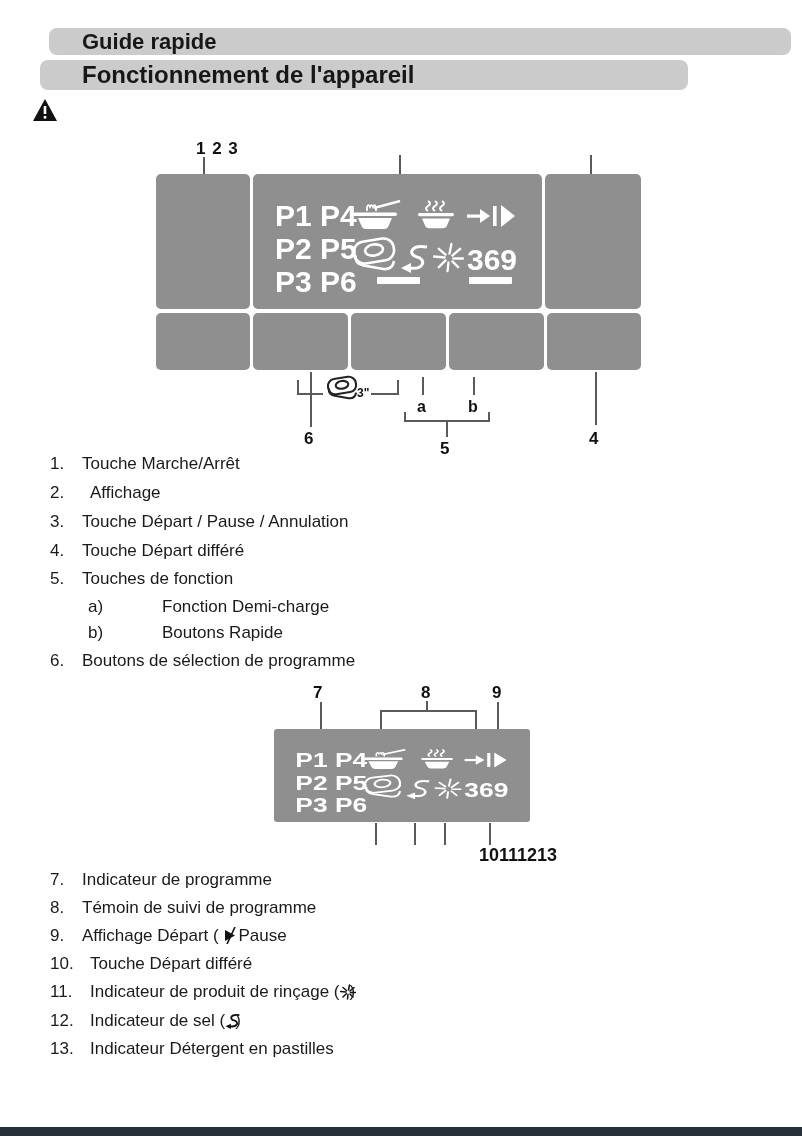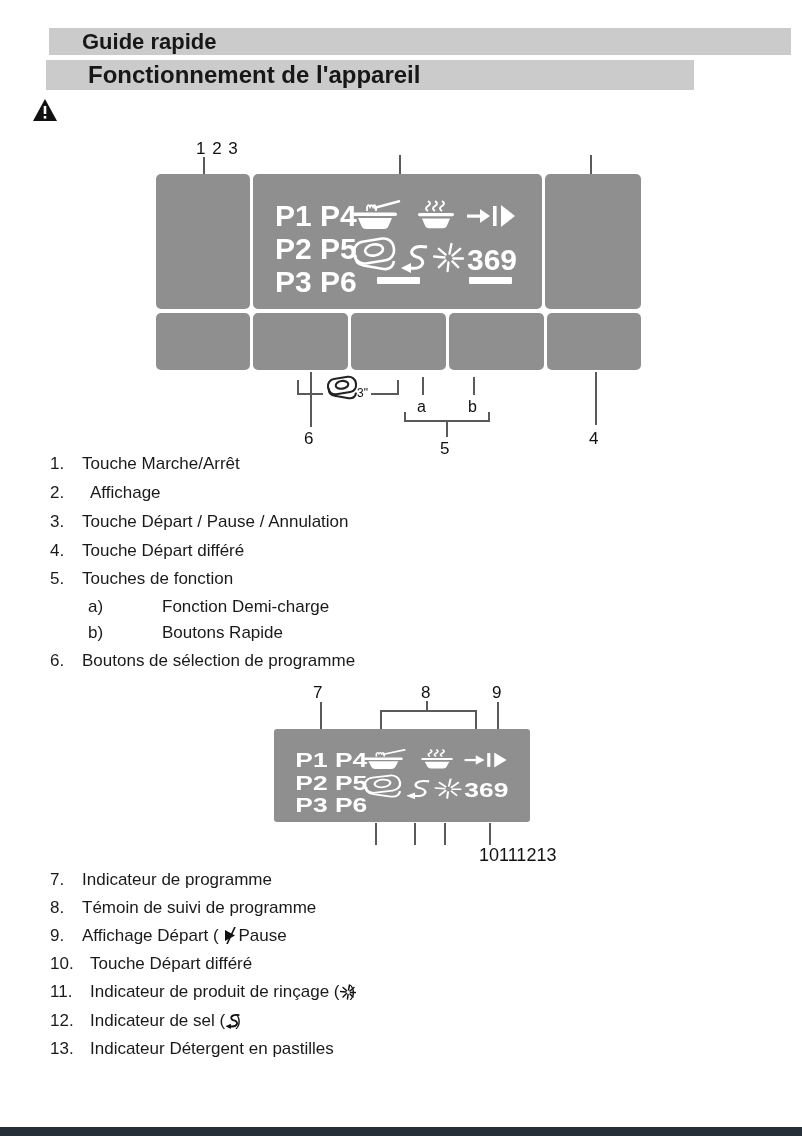--- a/index.html
+++ b/index.html
@@ -1,32 +1,32 @@
 <!DOCTYPE html>
 <html><head>
 <meta charset="utf-8">
 <style>
   html,body{margin:0;padding:0;background:#fff;}
   .doc-page{position:relative;width:802px;height:1136px;background:#ffffff;
     font-family:"Liberation Sans", sans-serif;color:#1a1a1a;overflow:hidden;}
   
-  .bar{position:absolute;background:#cbcbcb;display:flex;align-items:center;}
+  .bar{position:absolute;background:#cbcbcb;display:flex;align-items:center;border-radius:8px;}
   .bar1{left:49px;top:28px;width:742px;height:27px;}
   .bar1 .bar-txt{margin-left:33px;font-size:22px;font-weight:bold;color:#171717;}
-  .bar2{left:46px;top:60px;width:648px;height:30px;}
+  .bar2{left:40px;top:60px;width:648px;height:30px;}
   .bar2 .bar-txt{margin-left:42px;font-size:24px;font-weight:bold;color:#171717;}
   
   .warn-row{position:absolute;left:33px;top:99px;display:flex;align-items:center;}
   .warn-row .w-txt{margin-left:7px;font-size:17px;}
   
   .gbox{position:absolute;background:#8f8f8f;border-radius:5px;}
   
   .vline{position:absolute;width:2px;background:#5a5a5a;}
   .hline{position:absolute;height:2px;background:#5a5a5a;}
-  .clabel{position:absolute;font-size:17px;font-weight:normal;color:#111;}
+  .clabel{position:absolute;font-size:17px;font-weight:bold;color:#111;}
   
   .disp{position:absolute;width:289px;height:135px;}
   .disp.scaled{transform:scale(0.88,0.69);transform-origin:0 0;}
   .p-row{position:absolute;left:22px;color:#fff;font-size:30px;font-weight:bold;line-height:1;letter-spacing:0px;}
   .d-num{position:absolute;color:#fff;font-size:30px;font-weight:bold;line-height:1;}
   .d-ic{position:absolute;}
   .disp-bar{position:absolute;height:7px;background:#fff;border-radius:1px;}
   
   .li{position:absolute;font-size:17px;line-height:22px;}
   .li .num{position:absolute;left:50px;}

